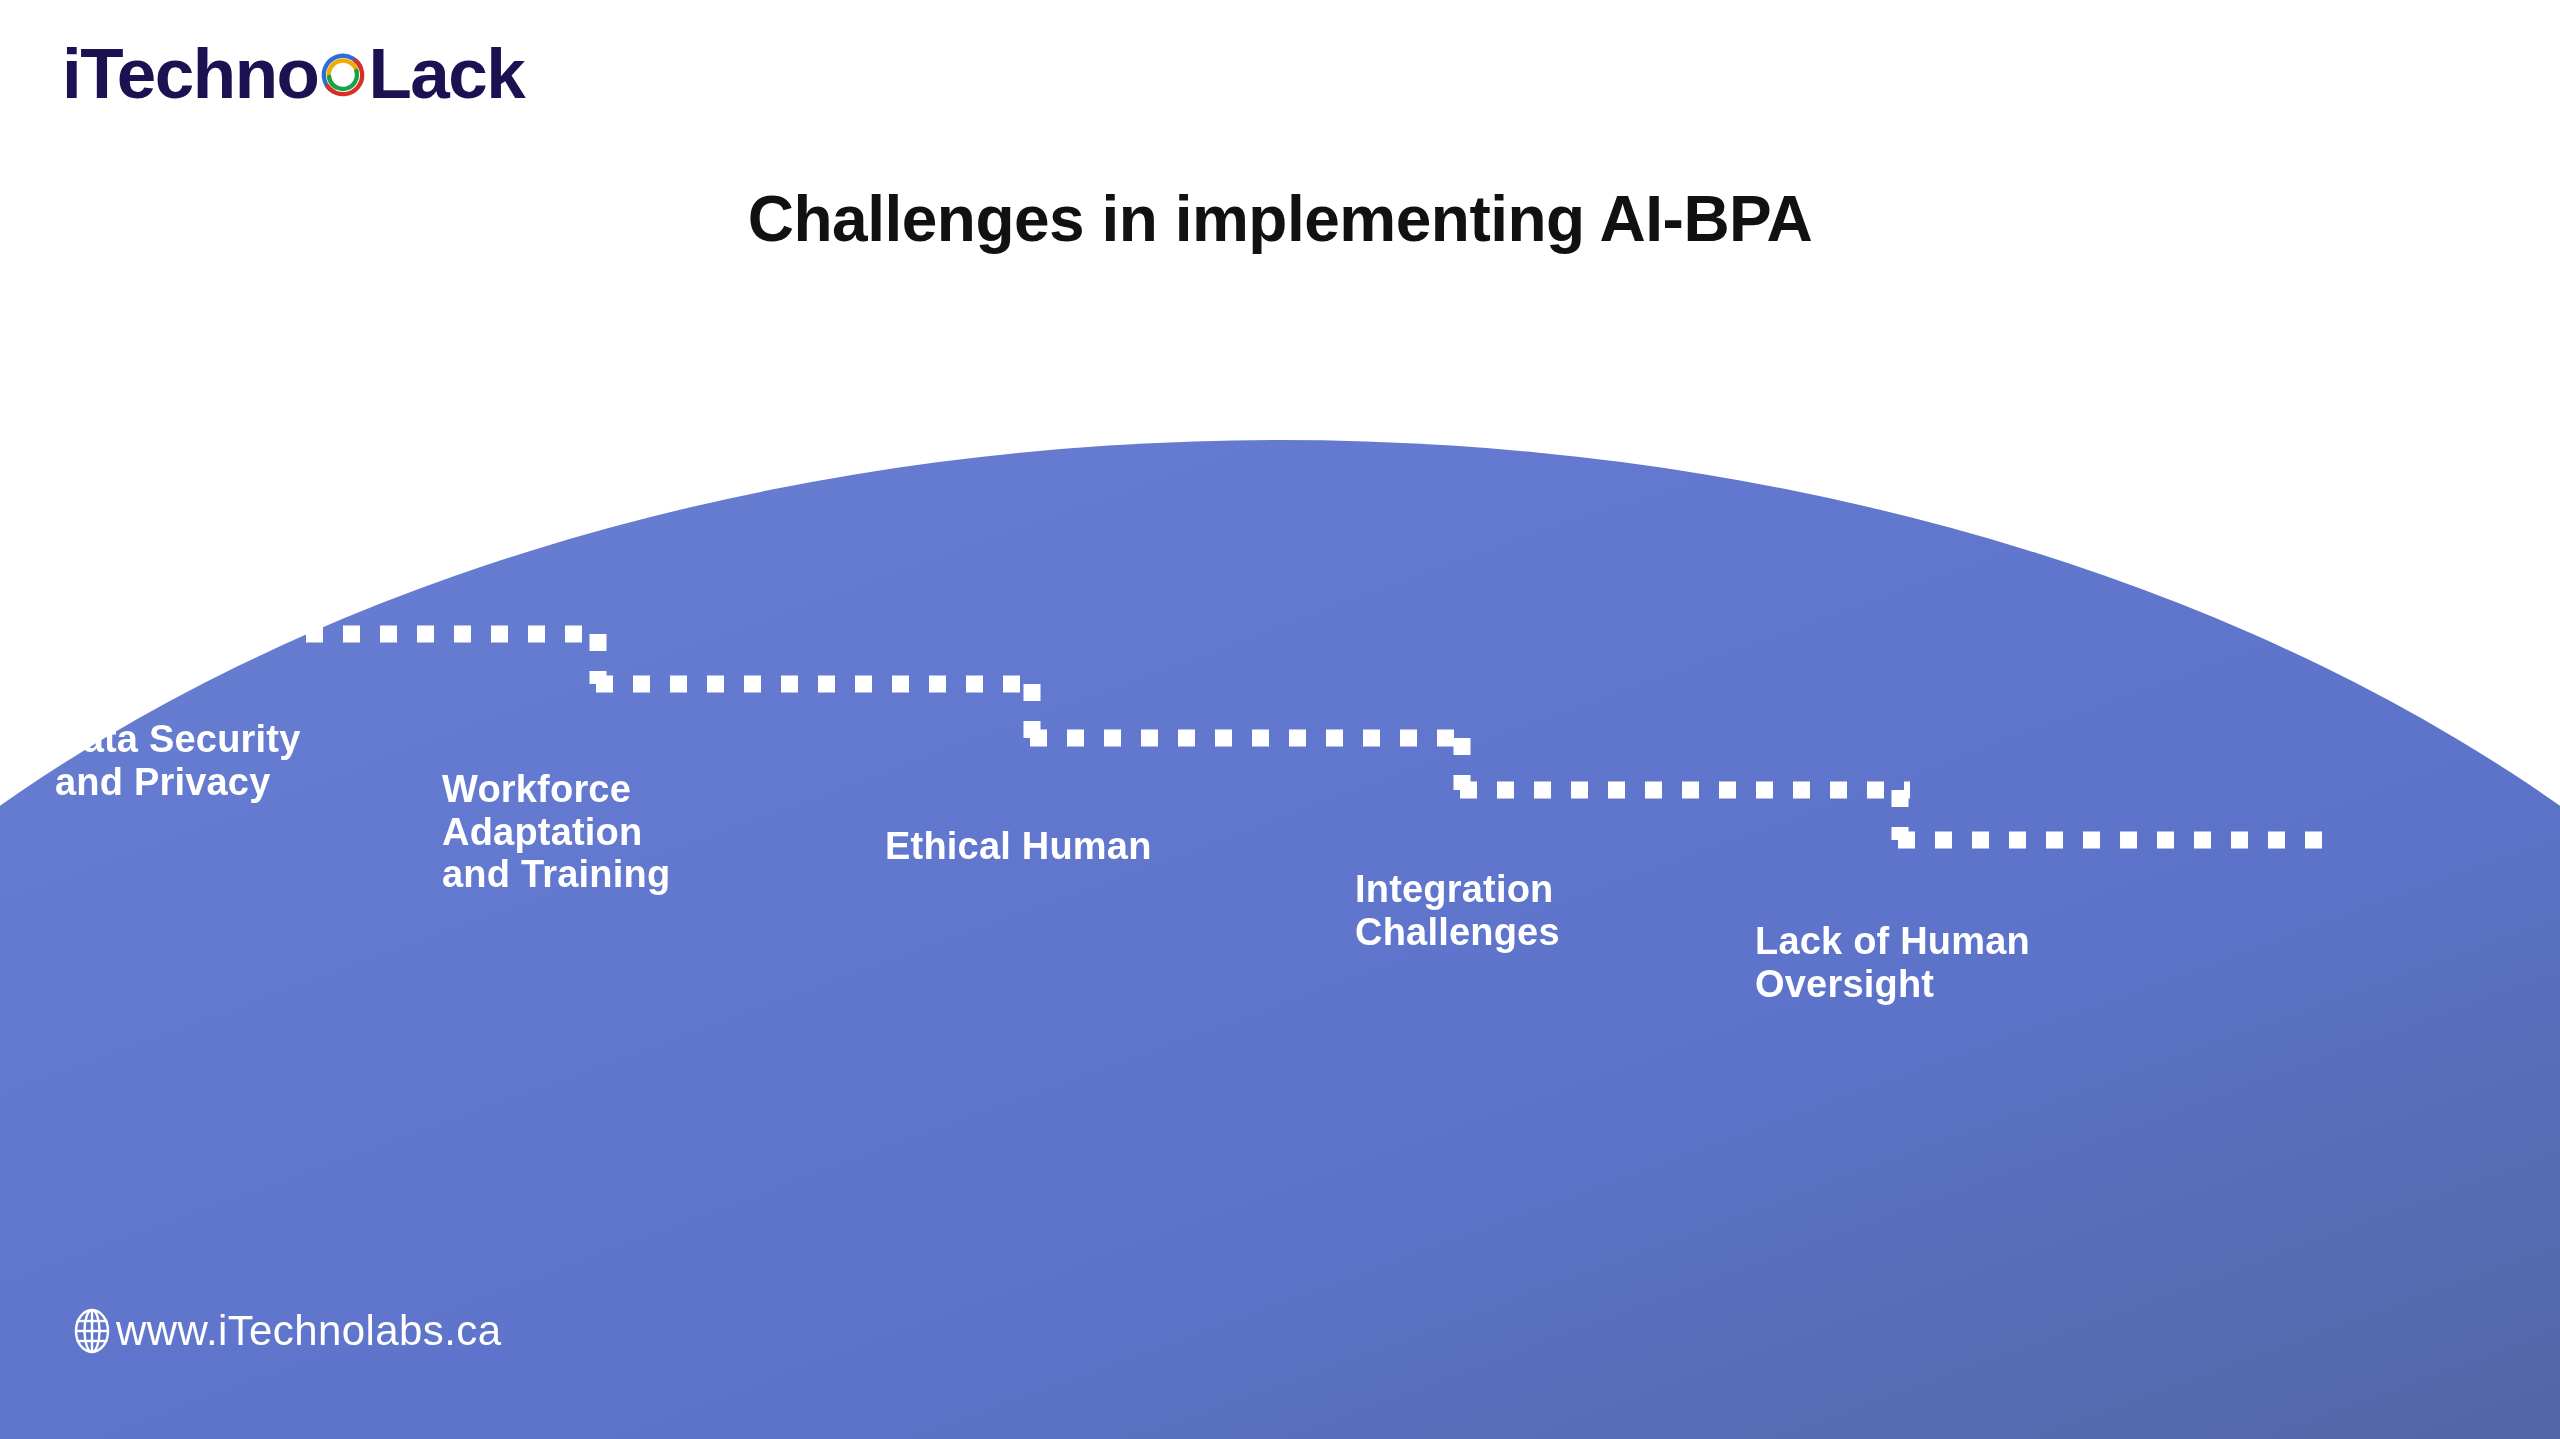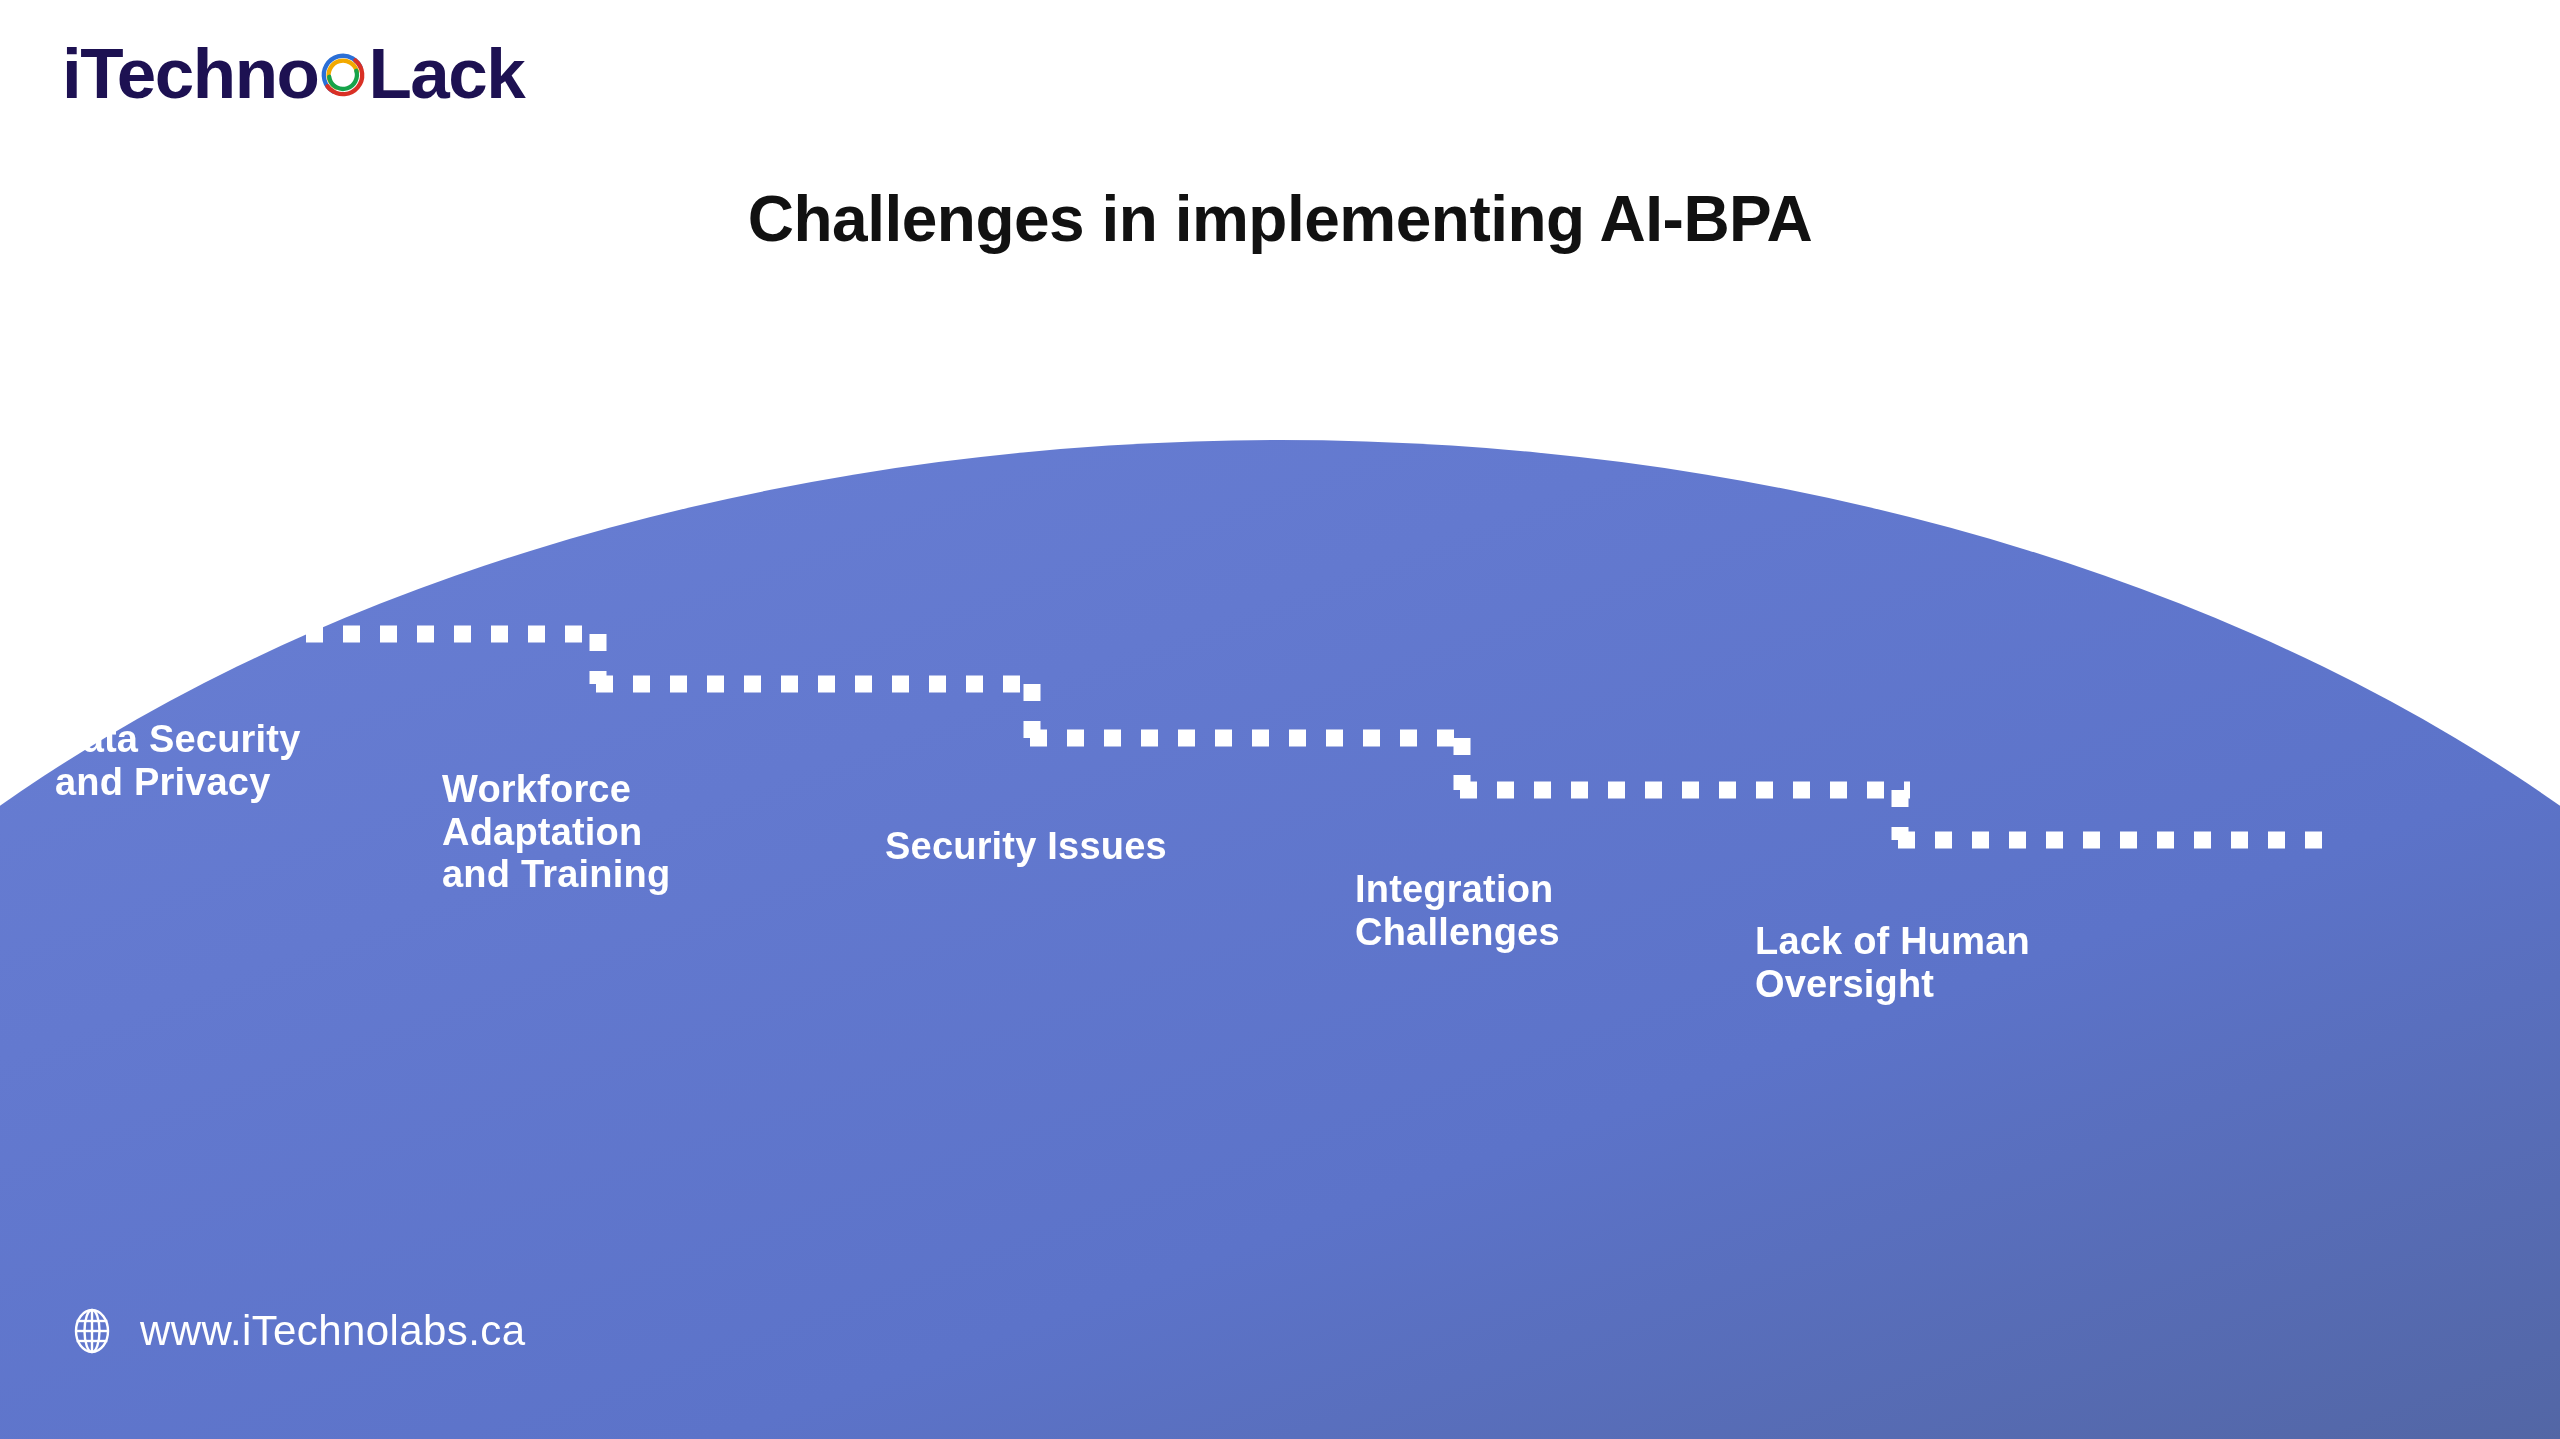--- a/index.html
+++ b/index.html
@@ -93,21 +93,20 @@
     white-space:pre-line;
   }
 
   
   #footer {
     position:absolute;
     left:68px; bottom:84px;
     z-index:6;
     display:flex;
     align-items:center;
-    gap:24px;
   }
   #globe-icon { width:48px; height:48px; display:block; }
   #footer-url {
     color:#ffffff;
     font-size:42px;
     font-weight:400;
     letter-spacing:0.4px;
   }
 </style>
 </head>
@@ -145,21 +144,21 @@
       <line x1="1900" y1="790" x2="1900" y2="840" stroke="#ffffff" stroke-width="17" stroke-dasharray="17 20"></line>
     </g>
 </svg>
 
 <div id="step-labels">
     <div class="step-label" style="left: 55px; top: 718px; width: 370px; color: rgb(255, 255, 255);">Data Security
 and Privacy</div>
     <div class="step-label" style="left: 442px; top: 768px; width: 370px; color: rgb(255, 255, 255);">Workforce
 Adaptation
 and Training</div>
-    <div class="step-label" style="left: 885px; top: 825px; width: 400px; color: rgb(255, 255, 255);">Security Issues</div>
+    <div class="step-label" style="left: 885px; top: 825px; width: 400px; color: rgb(255, 255, 255);">Ethical Human</div>
     <div class="step-label" style="left: 1355px; top: 868px; width: 370px; color: rgb(255, 255, 255);">Integration
 Challenges</div>
     <div class="step-label" style="left: 1755px; top: 920px; width: 400px; color: rgb(255, 255, 255);">Lack of Human
 Oversight</div>
   </div>
 
 <div id="footer">
   <svg id="globe-icon" viewBox="0 0 48 48">
     <ellipse cx="24" cy="24" rx="16" ry="21" fill="none" stroke="#ffffff" stroke-width="2.4"></ellipse>
     <ellipse cx="24" cy="24" rx="7.5" ry="21" fill="none" stroke="#ffffff" stroke-width="2.4"></ellipse>

